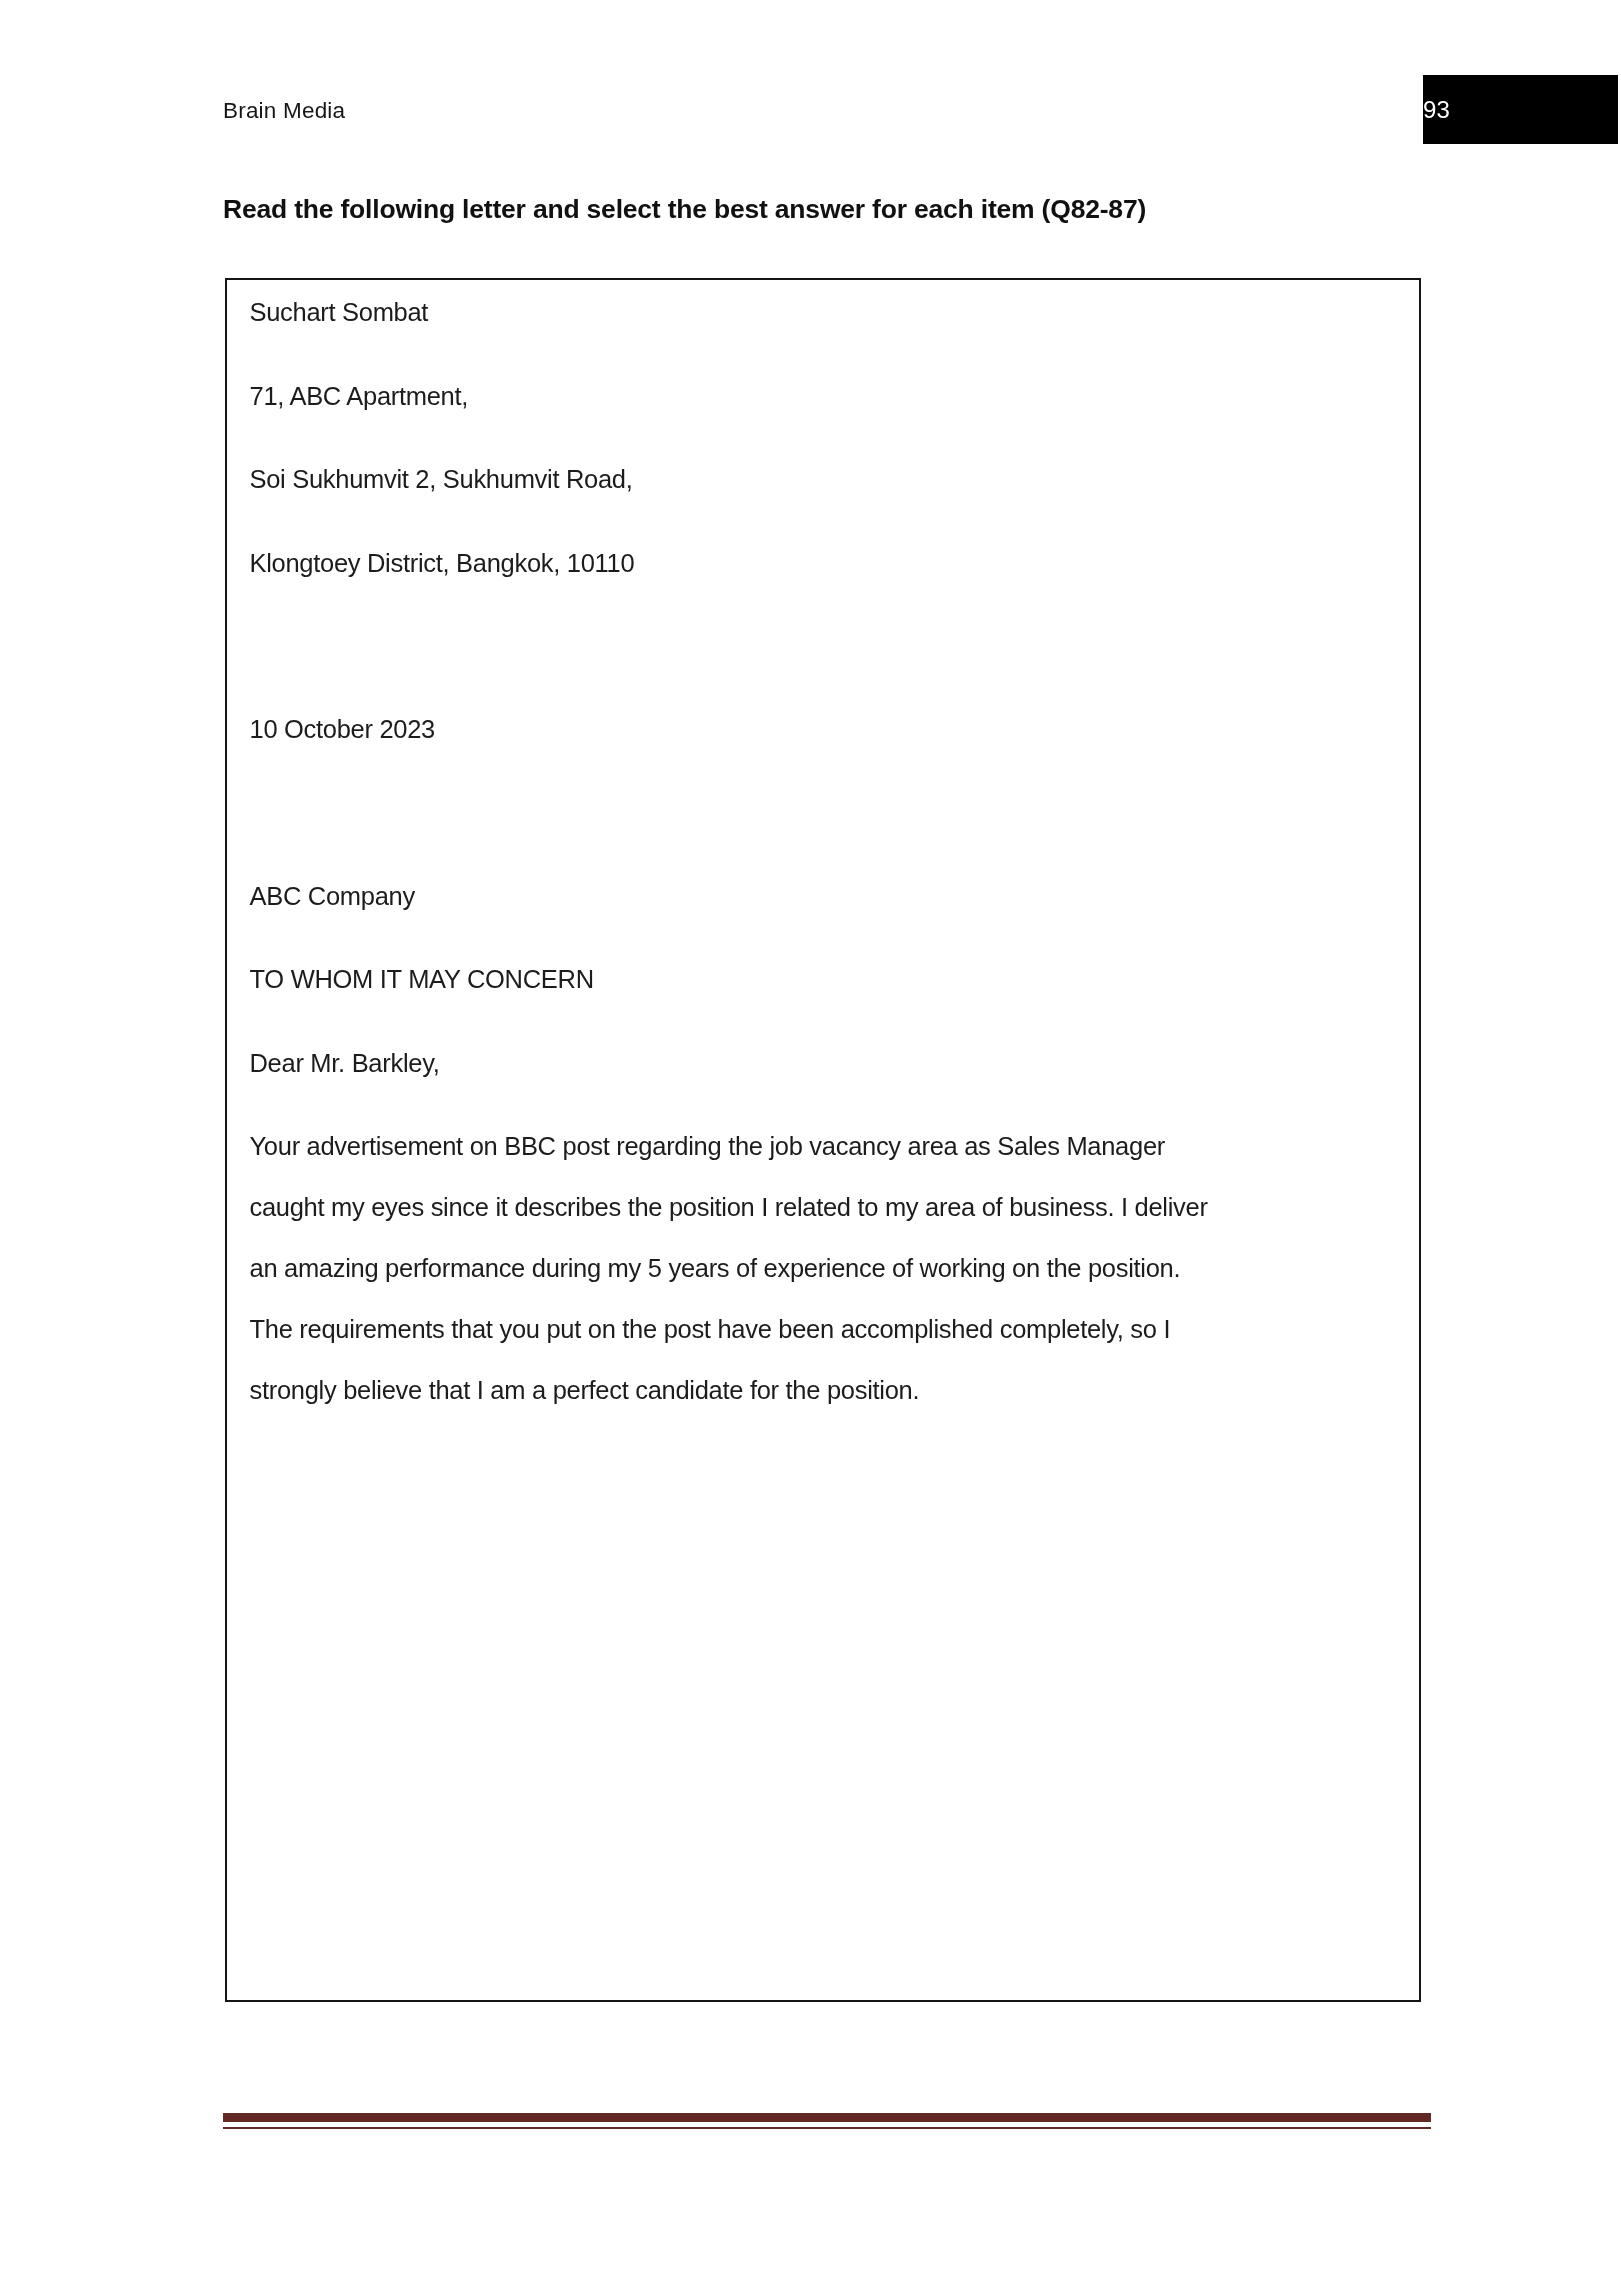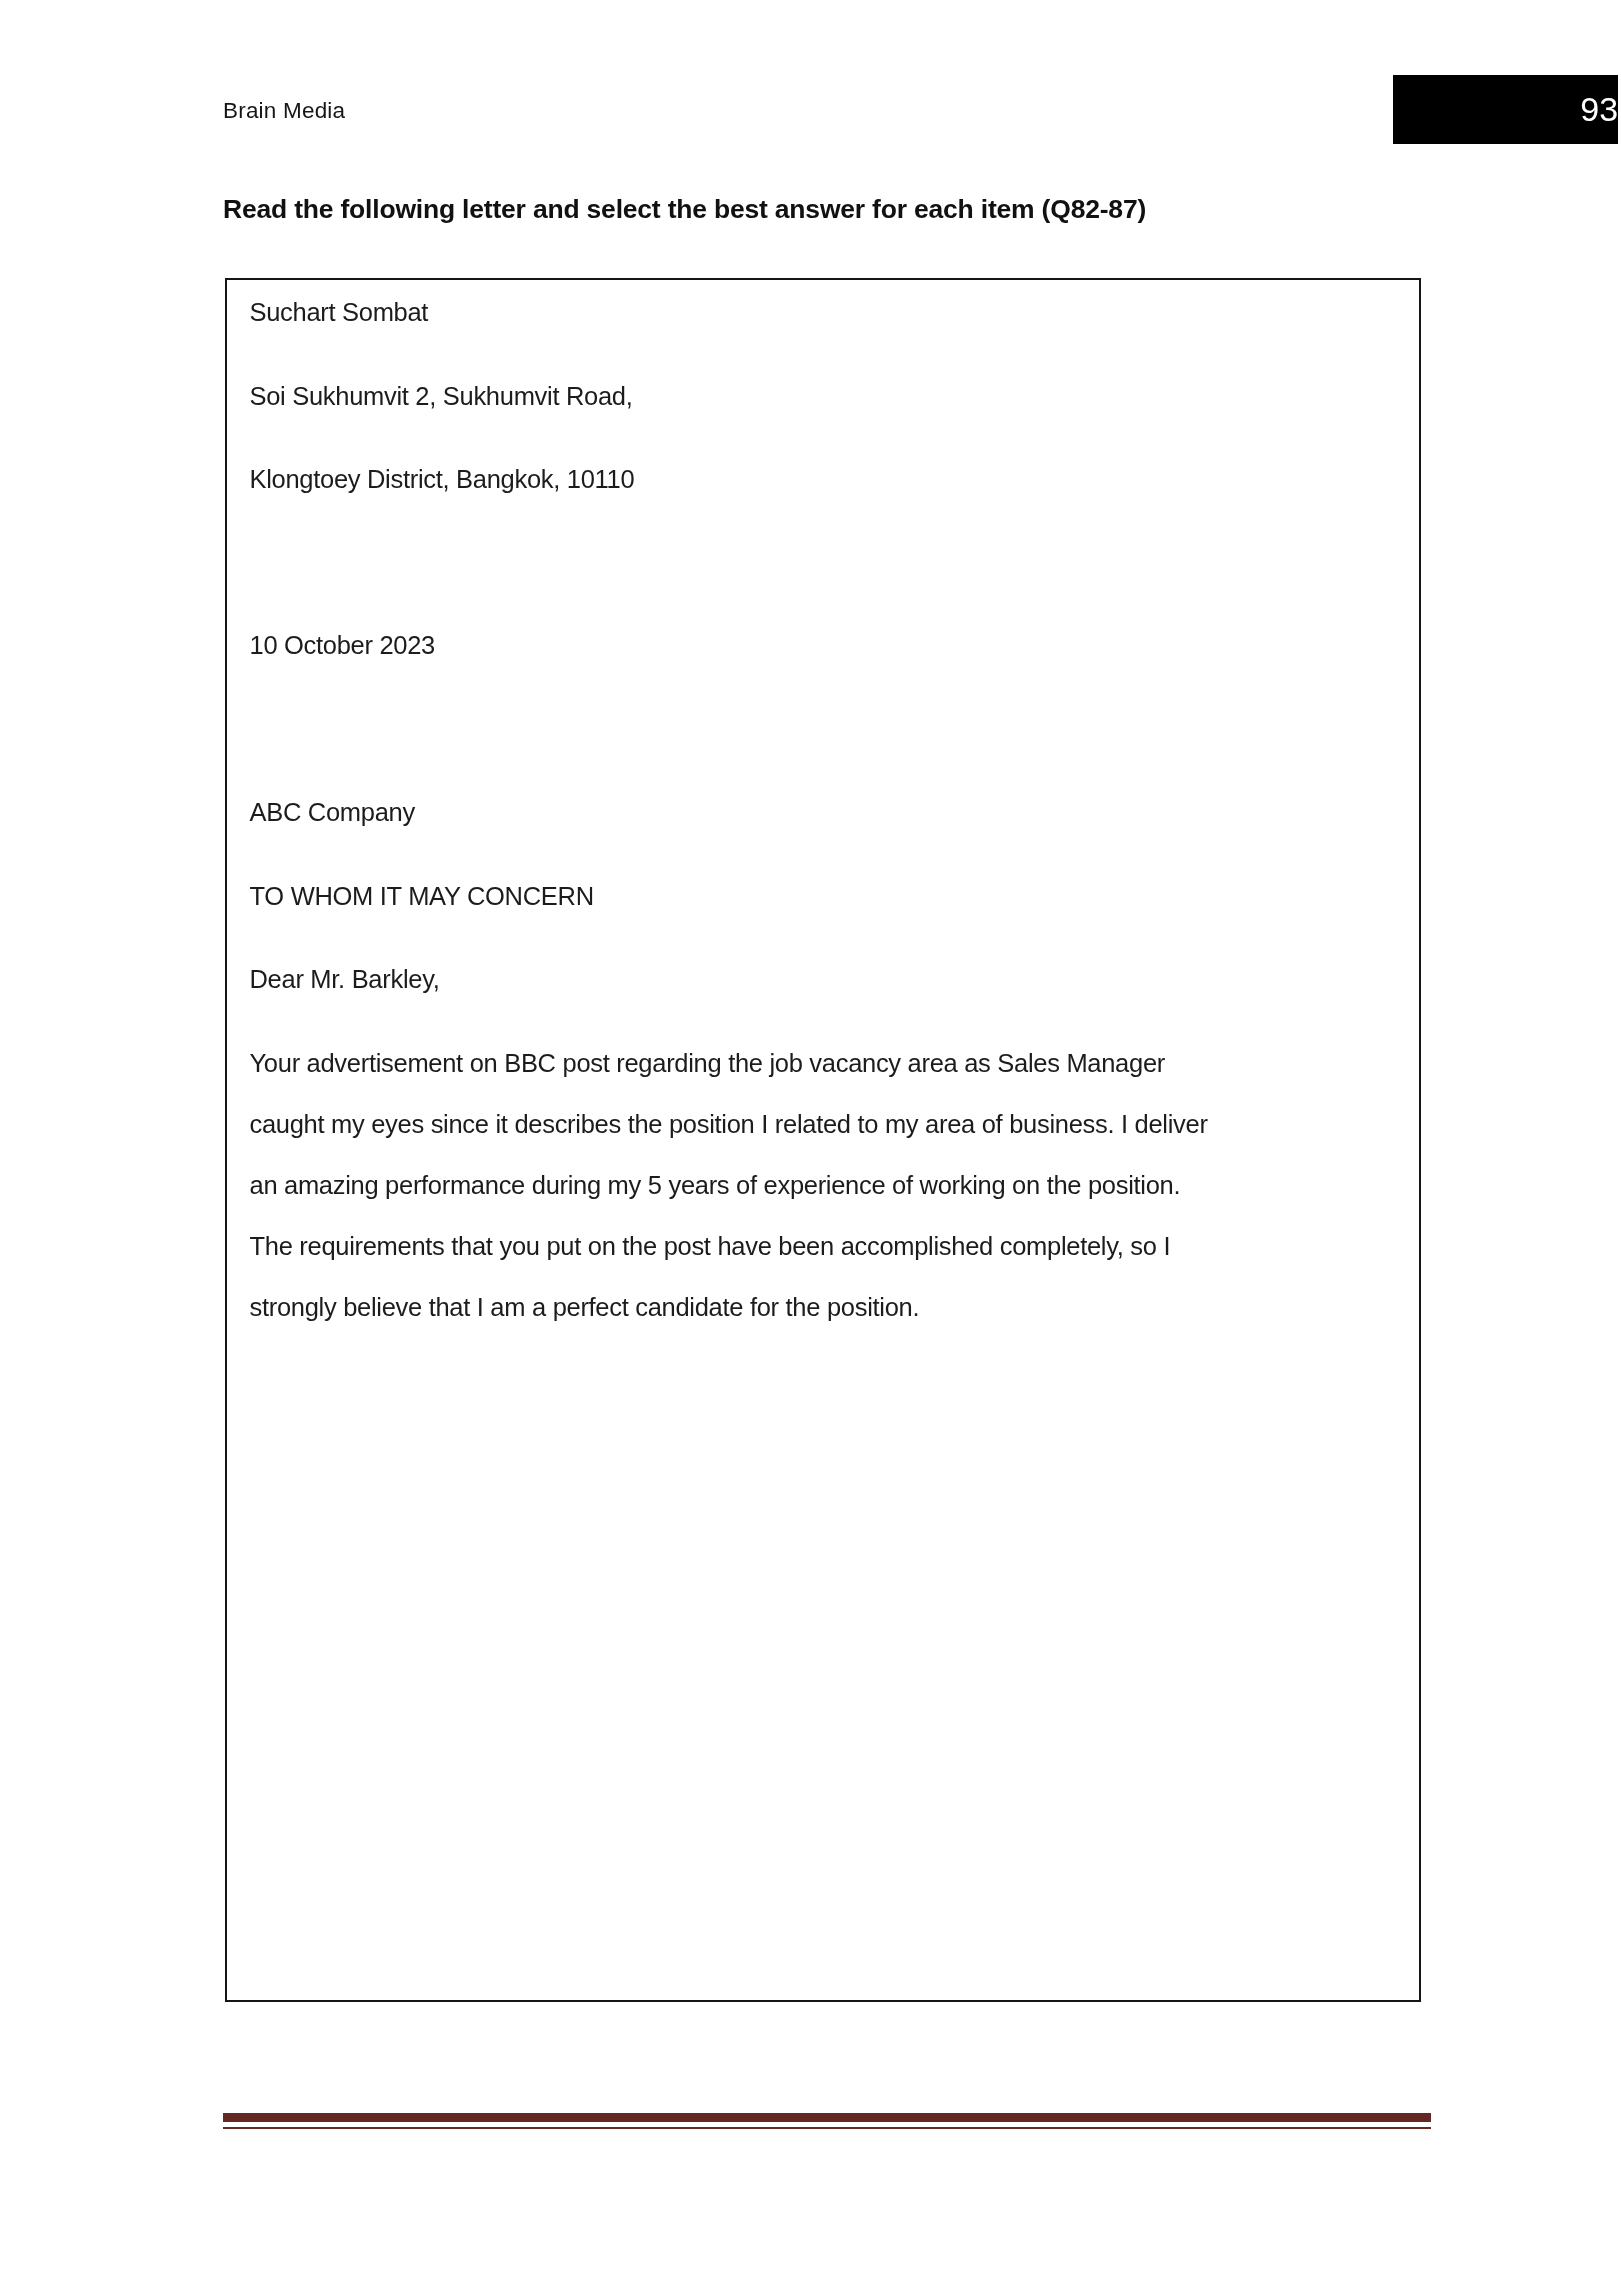--- a/index.html
+++ b/index.html
@@ -25,28 +25,28 @@
     left: 223px;
     top: 98px;
     font-size: 22.5px;
     letter-spacing: 0.2px;
     color: #161616;
   }
   .page-num-badge {
     position: absolute;
     top: 75px;
     right: 2.9px;
-    width: 225px;
+    width: 195px;
     height: 69px;
     background: #000000;
     color: #ffffff;
     display: flex;
     align-items: center;
-    justify-content: flex-end;
-    font-size: 34px;
+    justify-content: flex-start;
+    font-size: 24px;
   }
   .instruction {
     position: absolute;
     left: 223px;
     top: 194px;
     margin: 0;
     font-size: 26.5px;
     font-weight: bold;
     letter-spacing: -0.2px;
     color: #111111;
@@ -102,20 +102,21 @@
   <div class="brand">Brain Media</div>
 
   <div class="page-num-badge">
     <span>93</span>
   </div>
 
   <h1 class="instruction">Read the following letter and select the best answer for each item (Q82-87)</h1>
 
   <div class="letter-box">
     <p class="mb-s">Suchart Sombat</p>
+    <p class="mb-s">71, ABC Apartment,</p>
     <p class="mb-s">Soi Sukhumvit 2, Sukhumvit Road,</p>
     <p class="mb-l">Klongtoey District, Bangkok, 10110</p>
     <p class="mb-xl">10 October 2023</p>
     <p class="mb-s">ABC Company</p>
     <p class="mb-s">TO WHOM IT MAY CONCERN</p>
     <p class="mb-s">Dear Mr. Barkley,</p>
     <p class="mb-s">Your advertisement on BBC post regarding the job vacancy area as Sales Manager
 caught my eyes since it describes the position I related to my area of business. I deliver
 an amazing performance during my 5 years of experience of working on the position.
 The requirements that you put on the post have been accomplished completely, so I

